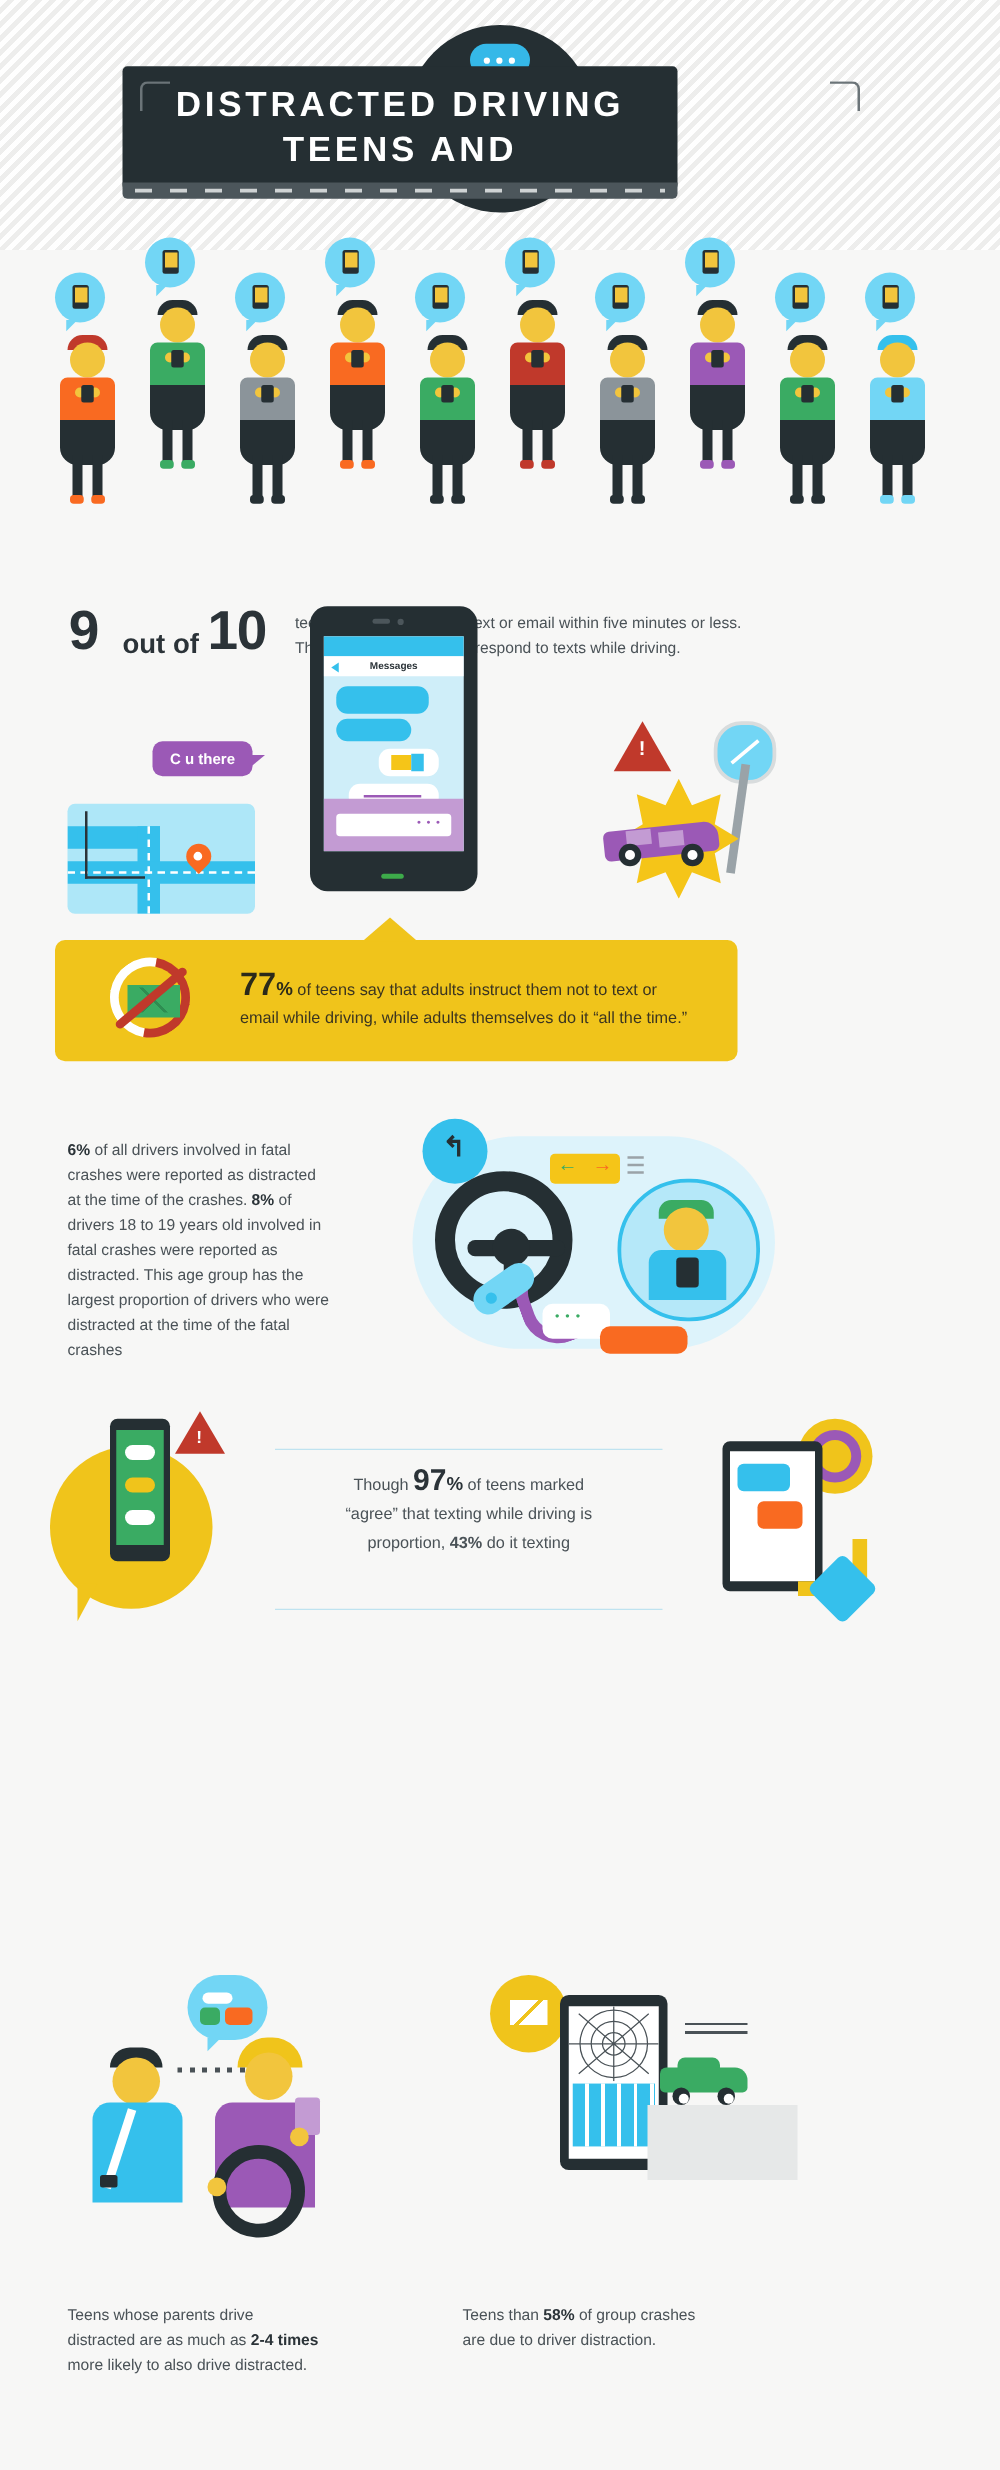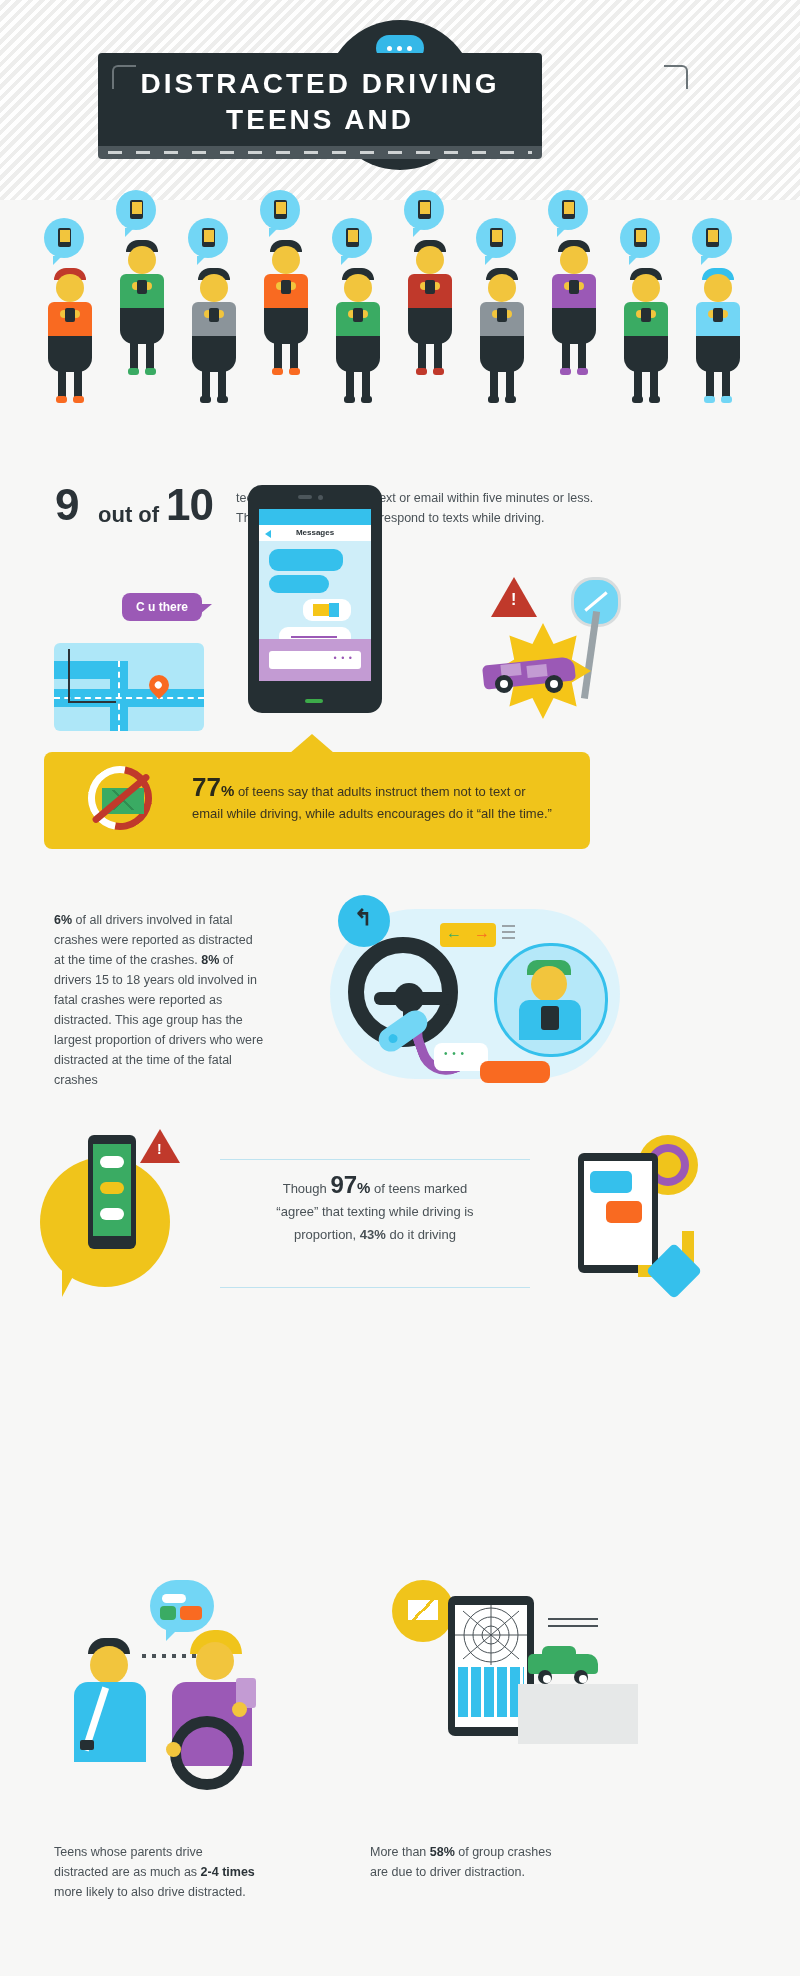--- a/index.html
+++ b/index.html
@@ -602,27 +602,27 @@
 
 <div class="banner">
   <div class="banner-tail"></div>
   <div class="no-mail">
     <div class="nm-ring gap"></div>
     <div class="nm-env"></div>
     <div class="nm-slash"></div>
   </div>
   <div class="banner-txt">
     <span class="banner-num">77</span><span class="banner-pct">%</span><span> of teens say that adults instruct them not to text or</span>
-    <div>email while driving, while adults encourages do it “all the time.”</div>
+    <div>email while driving, while adults themselves do it “all the time.”</div>
   </div>
 </div>
 
 <div class="sec-wheel">
   <div class="sw-text body-txt">
-    <b>6%</b><span> of all drivers involved in fatal crashes were reported as distracted at the time of the crashes. </span><b>8%</b><span> of drivers 15 to 18 years old involved in fatal crashes were reported as distracted. This age group has the largest proportion of drivers who were distracted at the time of the fatal crashes</span>
+    <b>6%</b><span> of all drivers involved in fatal crashes were reported as distracted at the time of the crashes. </span><b>8%</b><span> of drivers 18 to 19 years old involved in fatal crashes were reported as distracted. This age group has the largest proportion of drivers who were distracted at the time of the fatal crashes</span>
   </div>
   <div class="sw-art">
     <div class="sw-cloud"></div>
     <div class="uturn">
         <span>↰</span>
       </div>
     <div class="arrow-box"></div>
     <div class="speedlines">
         <b></b>
         <b></b>
@@ -656,21 +656,21 @@
       <b style="top:64px;background:#fff;"></b>
     </div>
   </div>
   <div class="s97-tri">
       <span>!</span>
     </div>
   <div class="s97-rule" style="top:24px;"></div>
   <div class="s97-txt">
     <span>Though </span><span class="s97-num">97</span><span class="s97-pct">%</span><span> of teens marked</span>
     <div>“agree” that texting while driving is</div>
-    <div><span>proportion, </span><b>43%</b><span> do it driving</span></div>
+    <div><span>proportion, </span><b>43%</b><span> do it texting</span></div>
   </div>
   <div class="s97-rule" style="top:152px;"></div>
   <div class="s97-art">
     <div class="a-wheel"></div>
     <div class="a-phone">
       <div class="a-scr">
         <div class="a-b1"></div>
         <div class="a-b2"></div>
       </div>
     </div>
@@ -732,16 +732,16 @@
     <div class="br-ground"></div>
   </div>
 
   <div class="cap-b body-txt" style="left:14px;">
     <div>Teens whose parents drive</div>
     <div><span>distracted are as much as </span><b>2-4 times</b></div>
     <div>more likely to also drive distracted.</div>
   </div>
 
   <div class="cap-b body-txt" style="left:330px;">
-    <div><span>More than </span><b>58%</b><span> of group crashes</span></div>
+    <div><span>Teens than </span><b>58%</b><span> of group crashes</span></div>
     <div>are due to driver distraction.</div>
   </div>
 </div>
 
 </body></html>

